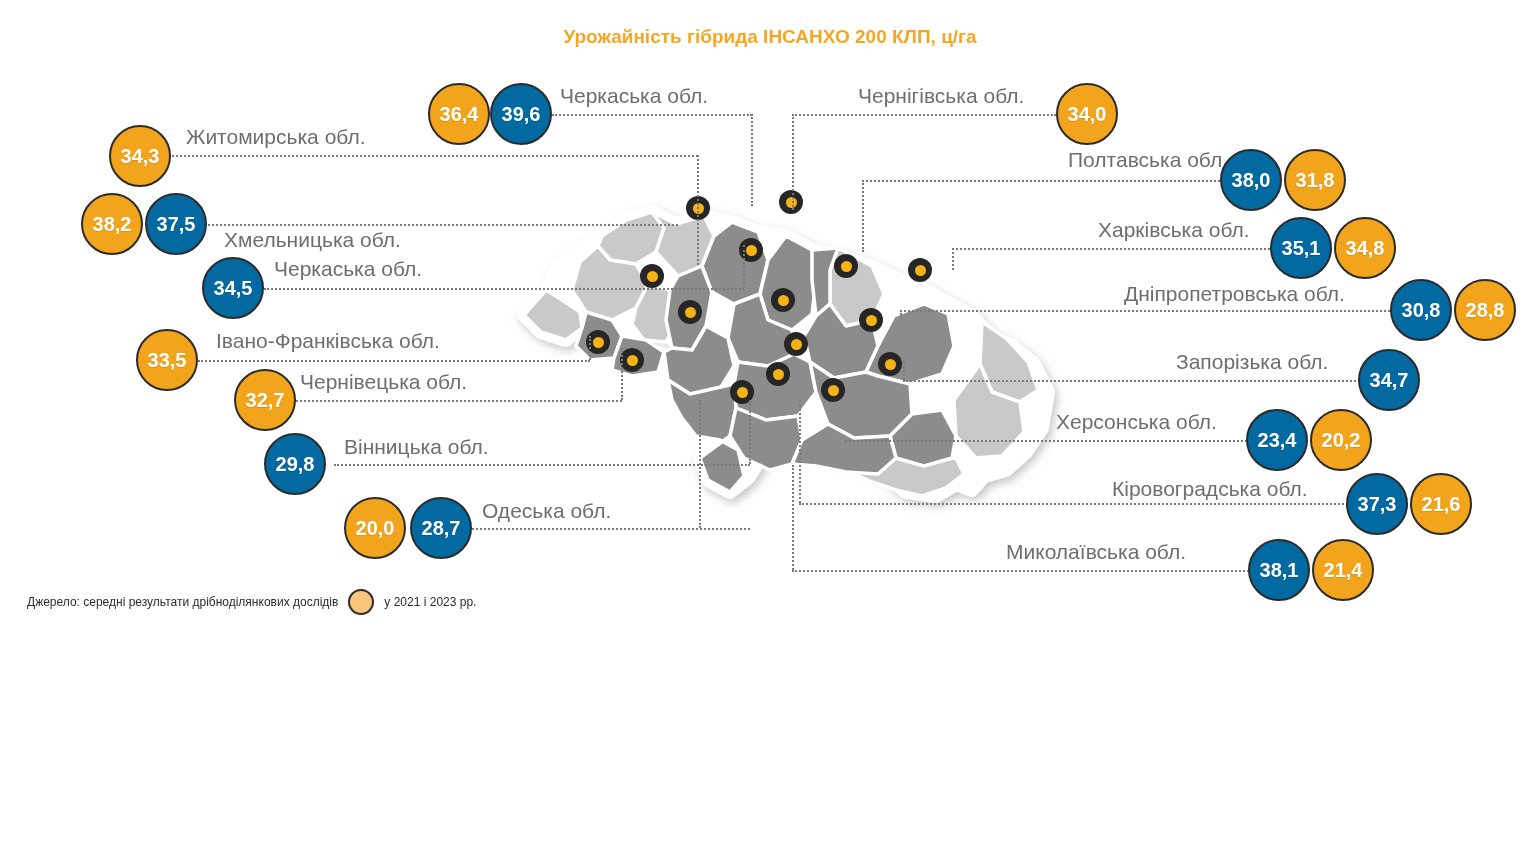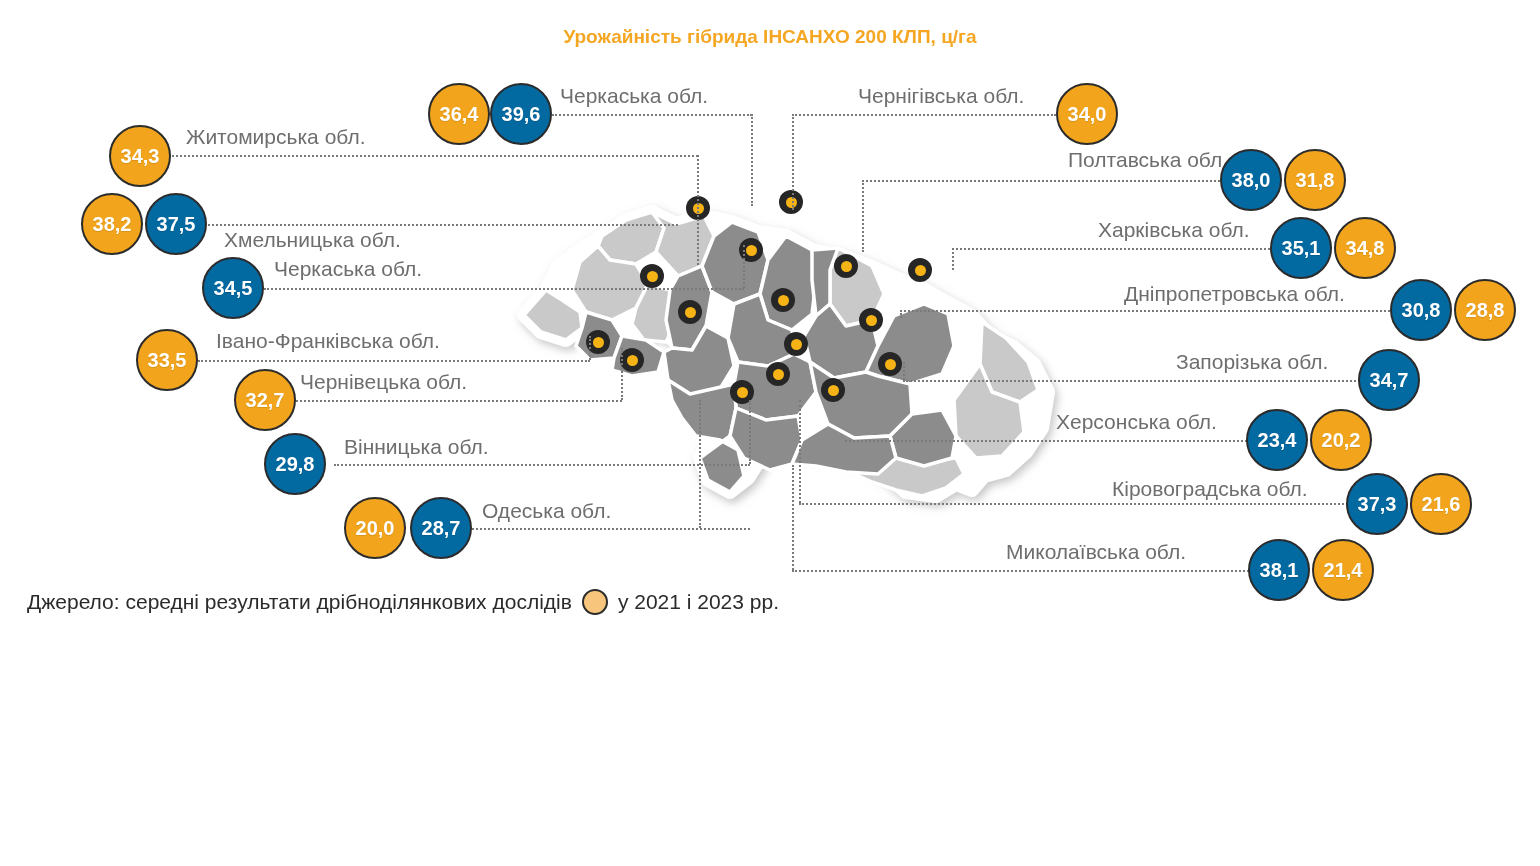--- a/index.html
+++ b/index.html
@@ -68,21 +68,21 @@
     display:flex;align-items:center;justify-content:center;
   }
   .pt::after{
     content:"";width:11px;height:11px;border-radius:50%;
     background:#F5B316;display:block;
   }
 
   
   .legend-row{
     position:absolute;
-    font-size:21px;color:#2b2b2b;
+    font-size:12px;color:#2b2b2b;
     white-space:nowrap;
     display:flex;align-items:center;justify-content:space-between;
   }
   .legend-row .lg-text{display:inline-block;}
   .lg-dot{
     display:inline-block;
     width:26px;height:26px;border-radius:50%;
     border:2.5px solid #2b2b2b;box-sizing:border-box;
     margin:0 10px;
     flex:none;

